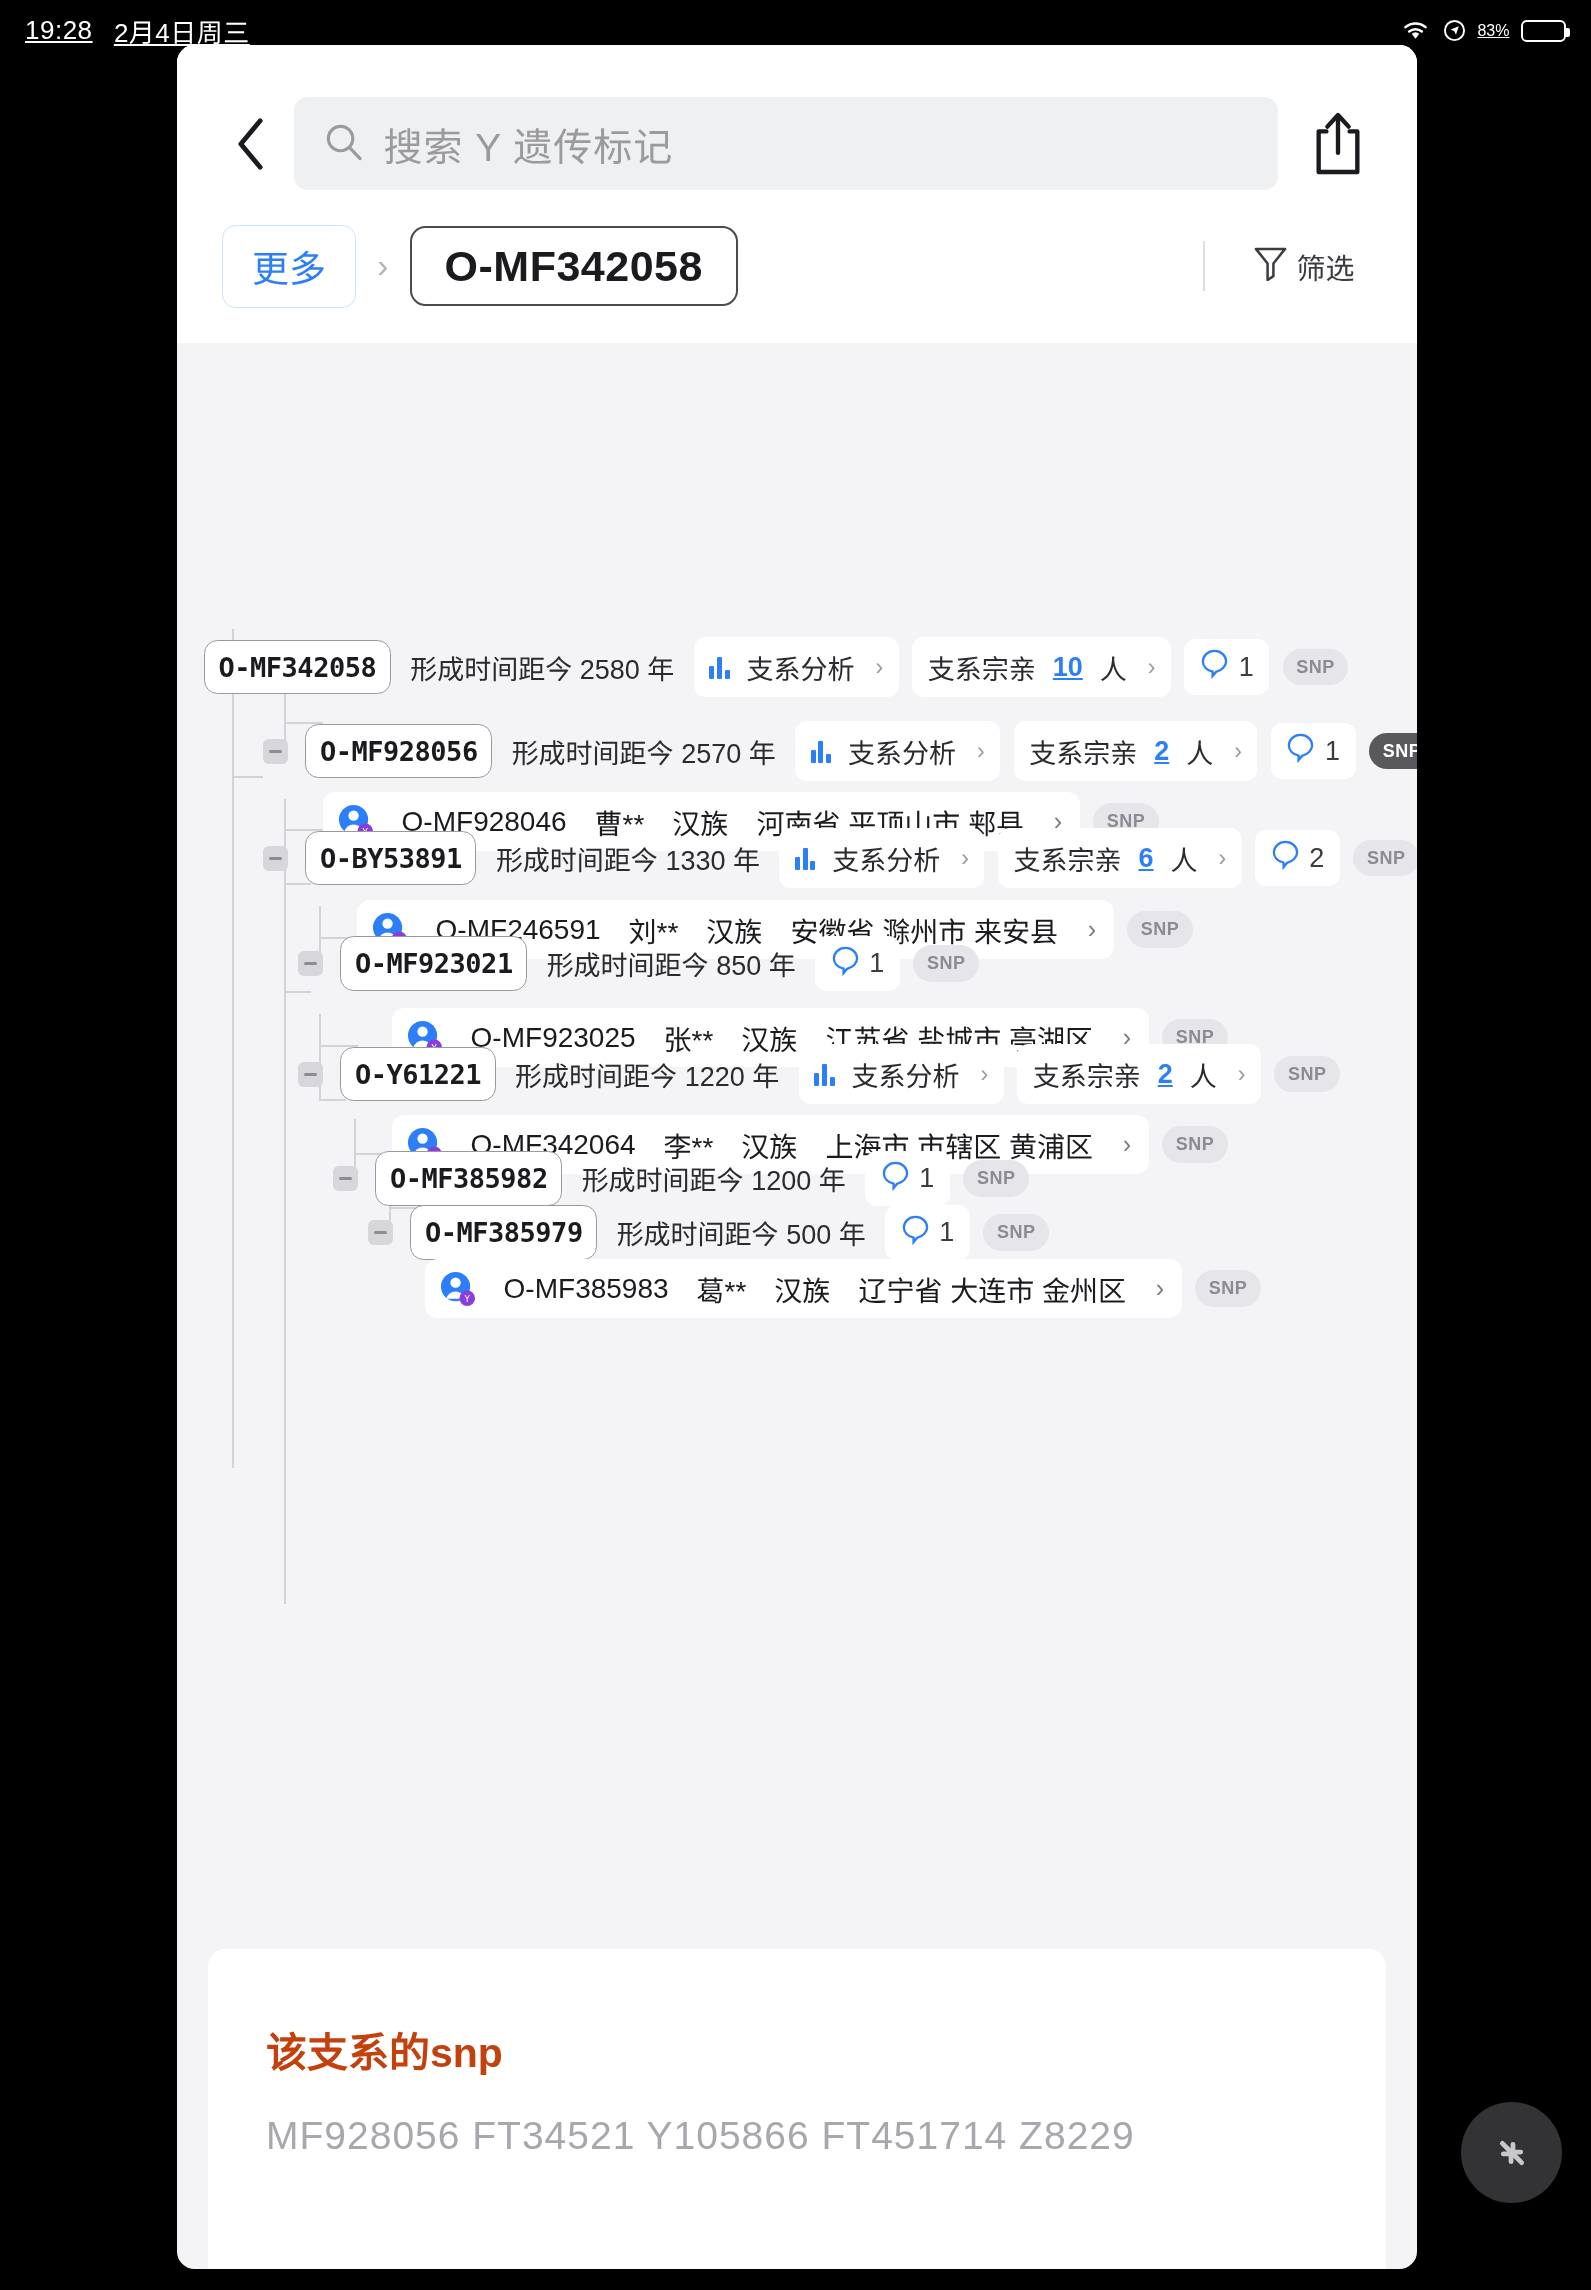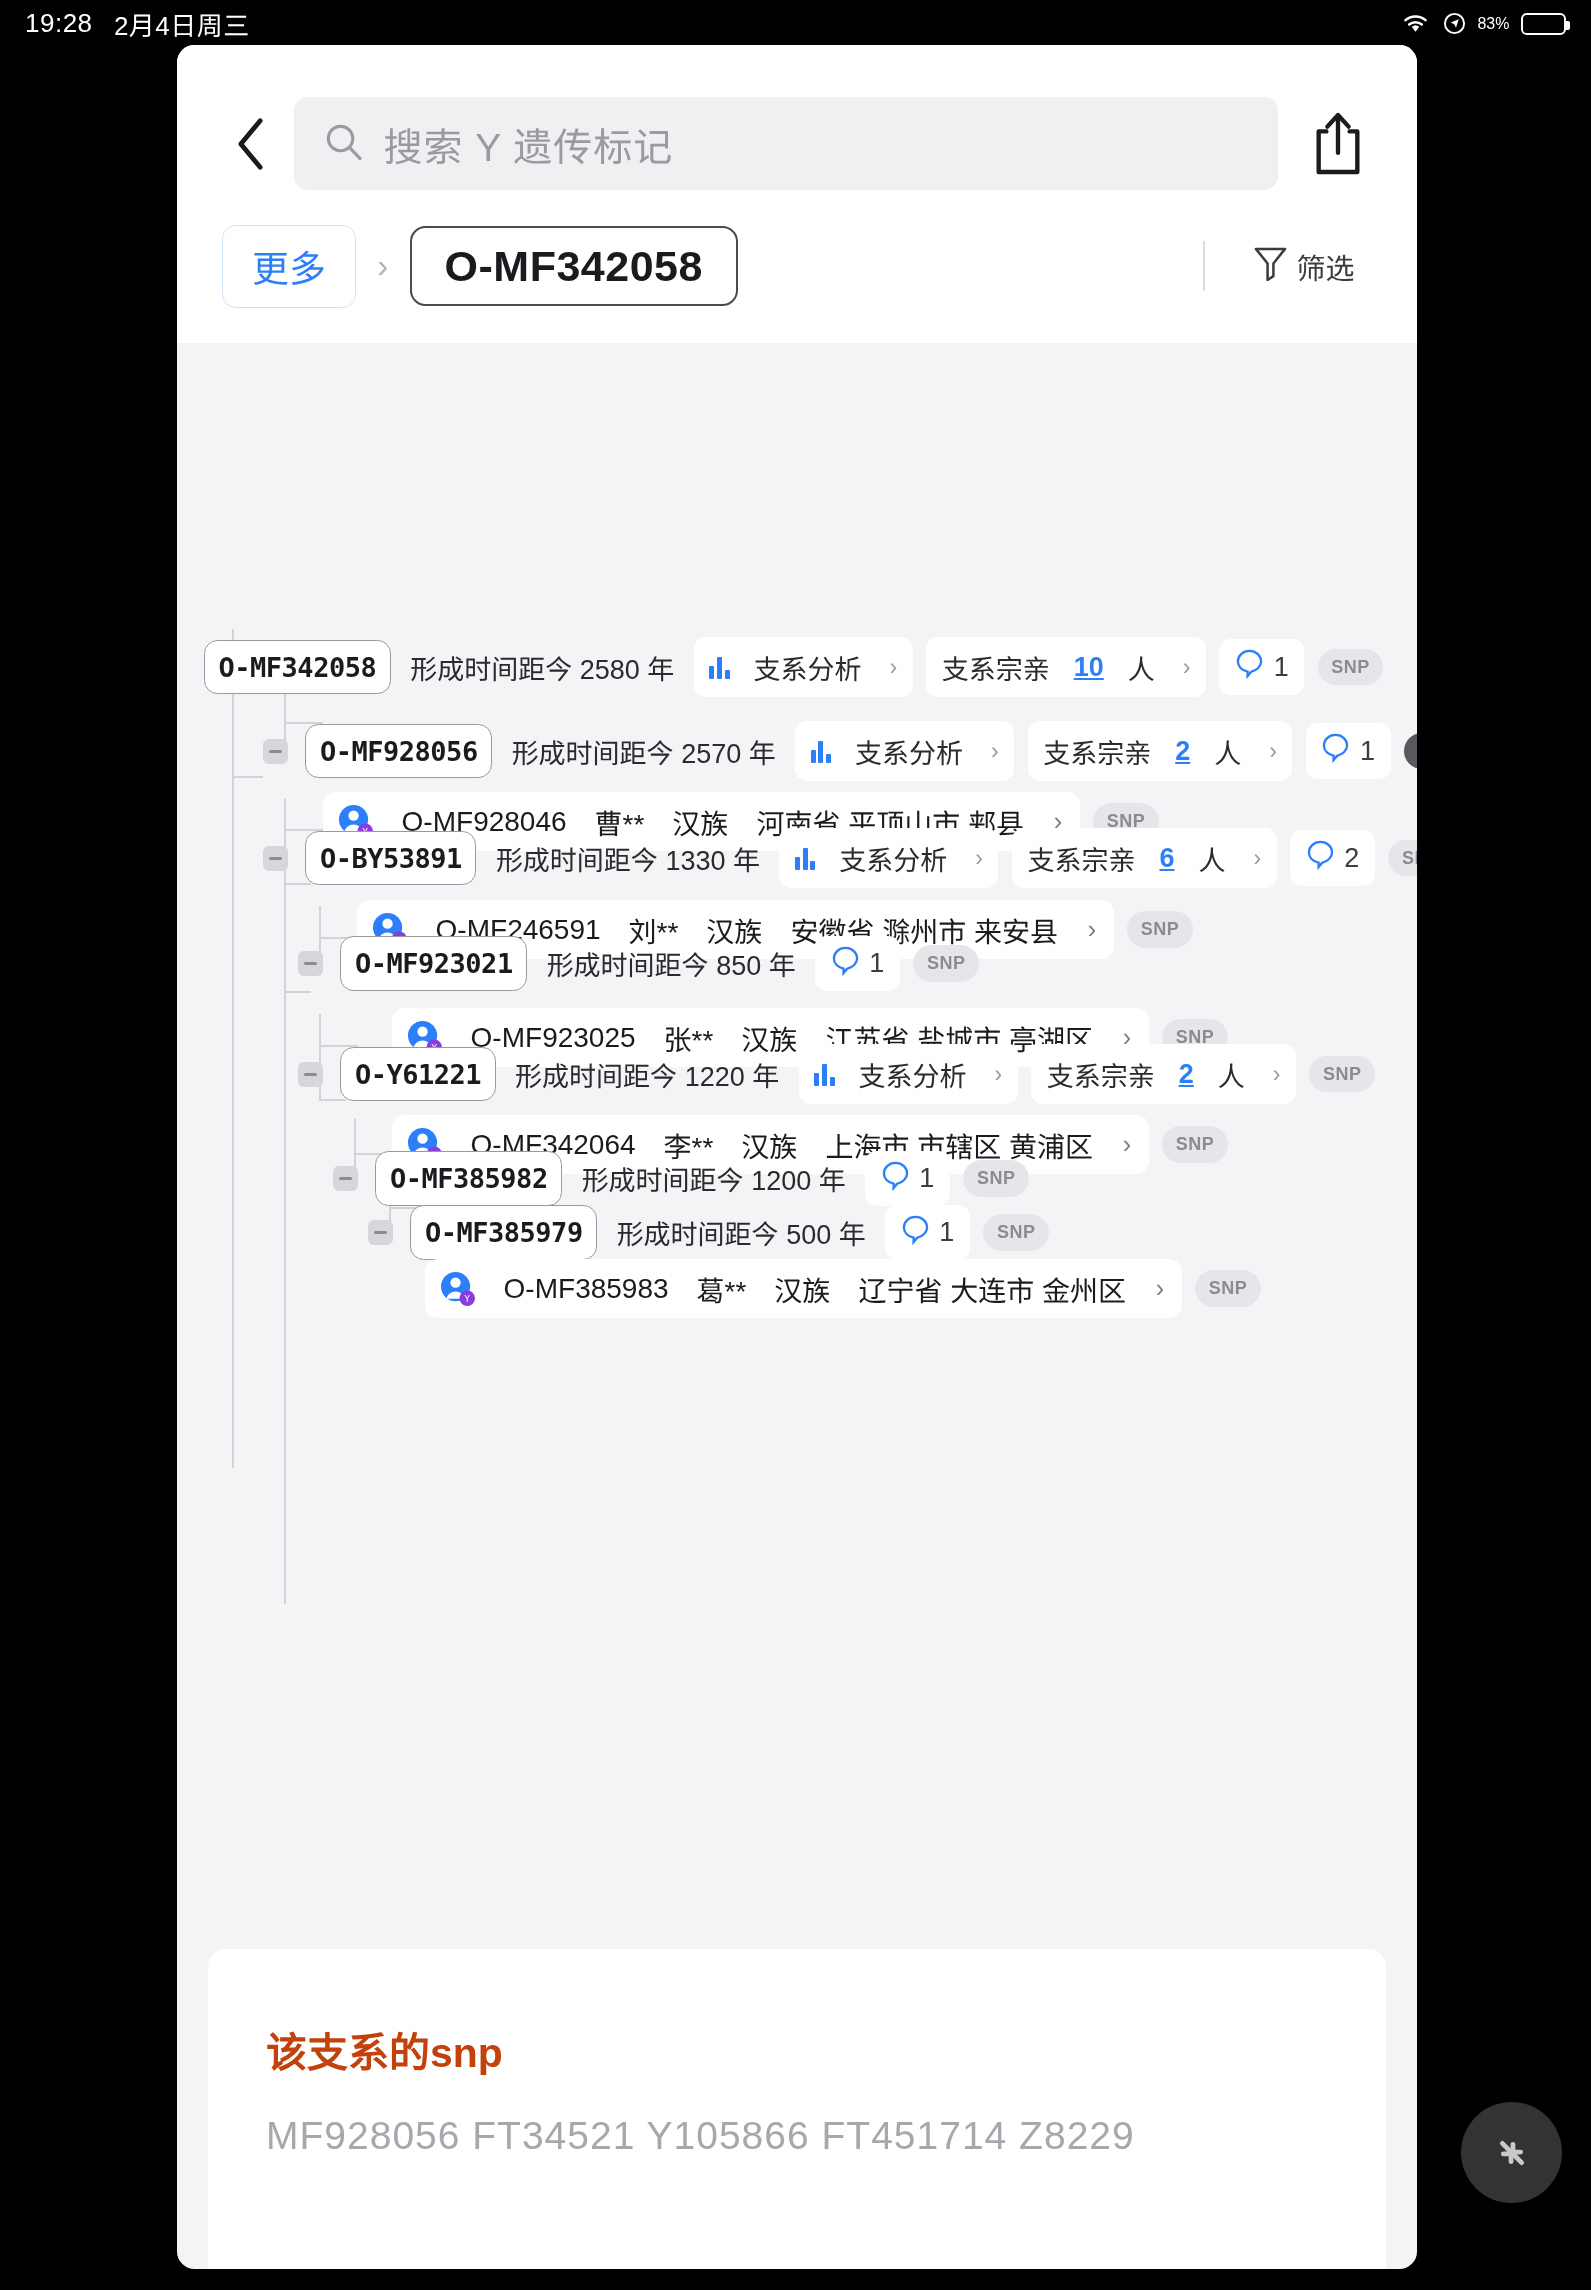--- a/index.html
+++ b/index.html
@@ -5,25 +5,26 @@
   * { box-sizing: border-box; margin: 0; padding: 0; }
   html, body {
     width: 1591px; height: 2290px;
     background: #000;
     font-family: "Liberation Sans", "DejaVu Sans", sans-serif;
     overflow: hidden;
   }
 
   
   .statusbar {
-    position: absolute; top: 1px; left: 0;
+    position: absolute; top: 8px; left: 0;
     width: 1591px; height: 45px;
     display: flex; align-items: center; justify-content: space-between;
     padding: 0 25px;
     color: #fff;
+    text-decoration: underline;
   }
   .sb-left { display: flex; align-items: center; gap: 21.3px; font-size: 26px; letter-spacing: 0.5px; }
   .sb-right { display: flex; align-items: center; gap: 11.6px; font-size: 16px; }
   .wifi-icon svg, .loc-icon svg { display: block; }
   .battery {
     width: 45px; height: 22px; border: 2.4px solid #fff; border-radius: 5.8px;
     position: relative; display: inline-block; padding: 2.4px;
   }
   .battery::after {
     content: ""; position: absolute; right: -5.8px; top: 6.8px;
@@ -108,21 +109,21 @@
     border: 1.9px solid #98989f; border-radius: 13.6px;
     background: #fff;
     font-family: "DejaVu Sans Mono", "Liberation Mono", monospace;
     font-size: 27px; font-weight: 700; color: #1b1b1f;
     padding: 10.7px 13.6px; letter-spacing: -0.5px;
   }
   .agetext { font-size: 27px; color: #2a2a2f; padding: 0 5.8px; }
 
   .chip {
     background: #fff; border-radius: 11.6px;
-    display: flex; align-items: center; gap: 24px;
+    display: flex; align-items: center; gap: 17px;
     padding: 10.7px 15.5px; font-size: 27px; color: #2a2a2f;
   }
   .chip .chev { color: #9a9aa0; font-size: 23px; margin-left: 3.9px; }
   .chip .num { color: #2d7ff9; font-weight: 700; text-decoration: underline; }
   .bars { display: flex; align-items: flex-end; gap: 2.9px; height: 23px; }
   .bars i { width: 4.9px; background: #2d7ff9; border-radius: 1px; display: block; }
   .bars i:nth-child(1) { height: 12.6px; }
   .bars i:nth-child(2) { height: 21.3px; }
   .bars i:nth-child(3) { height: 8.7px; }
 

